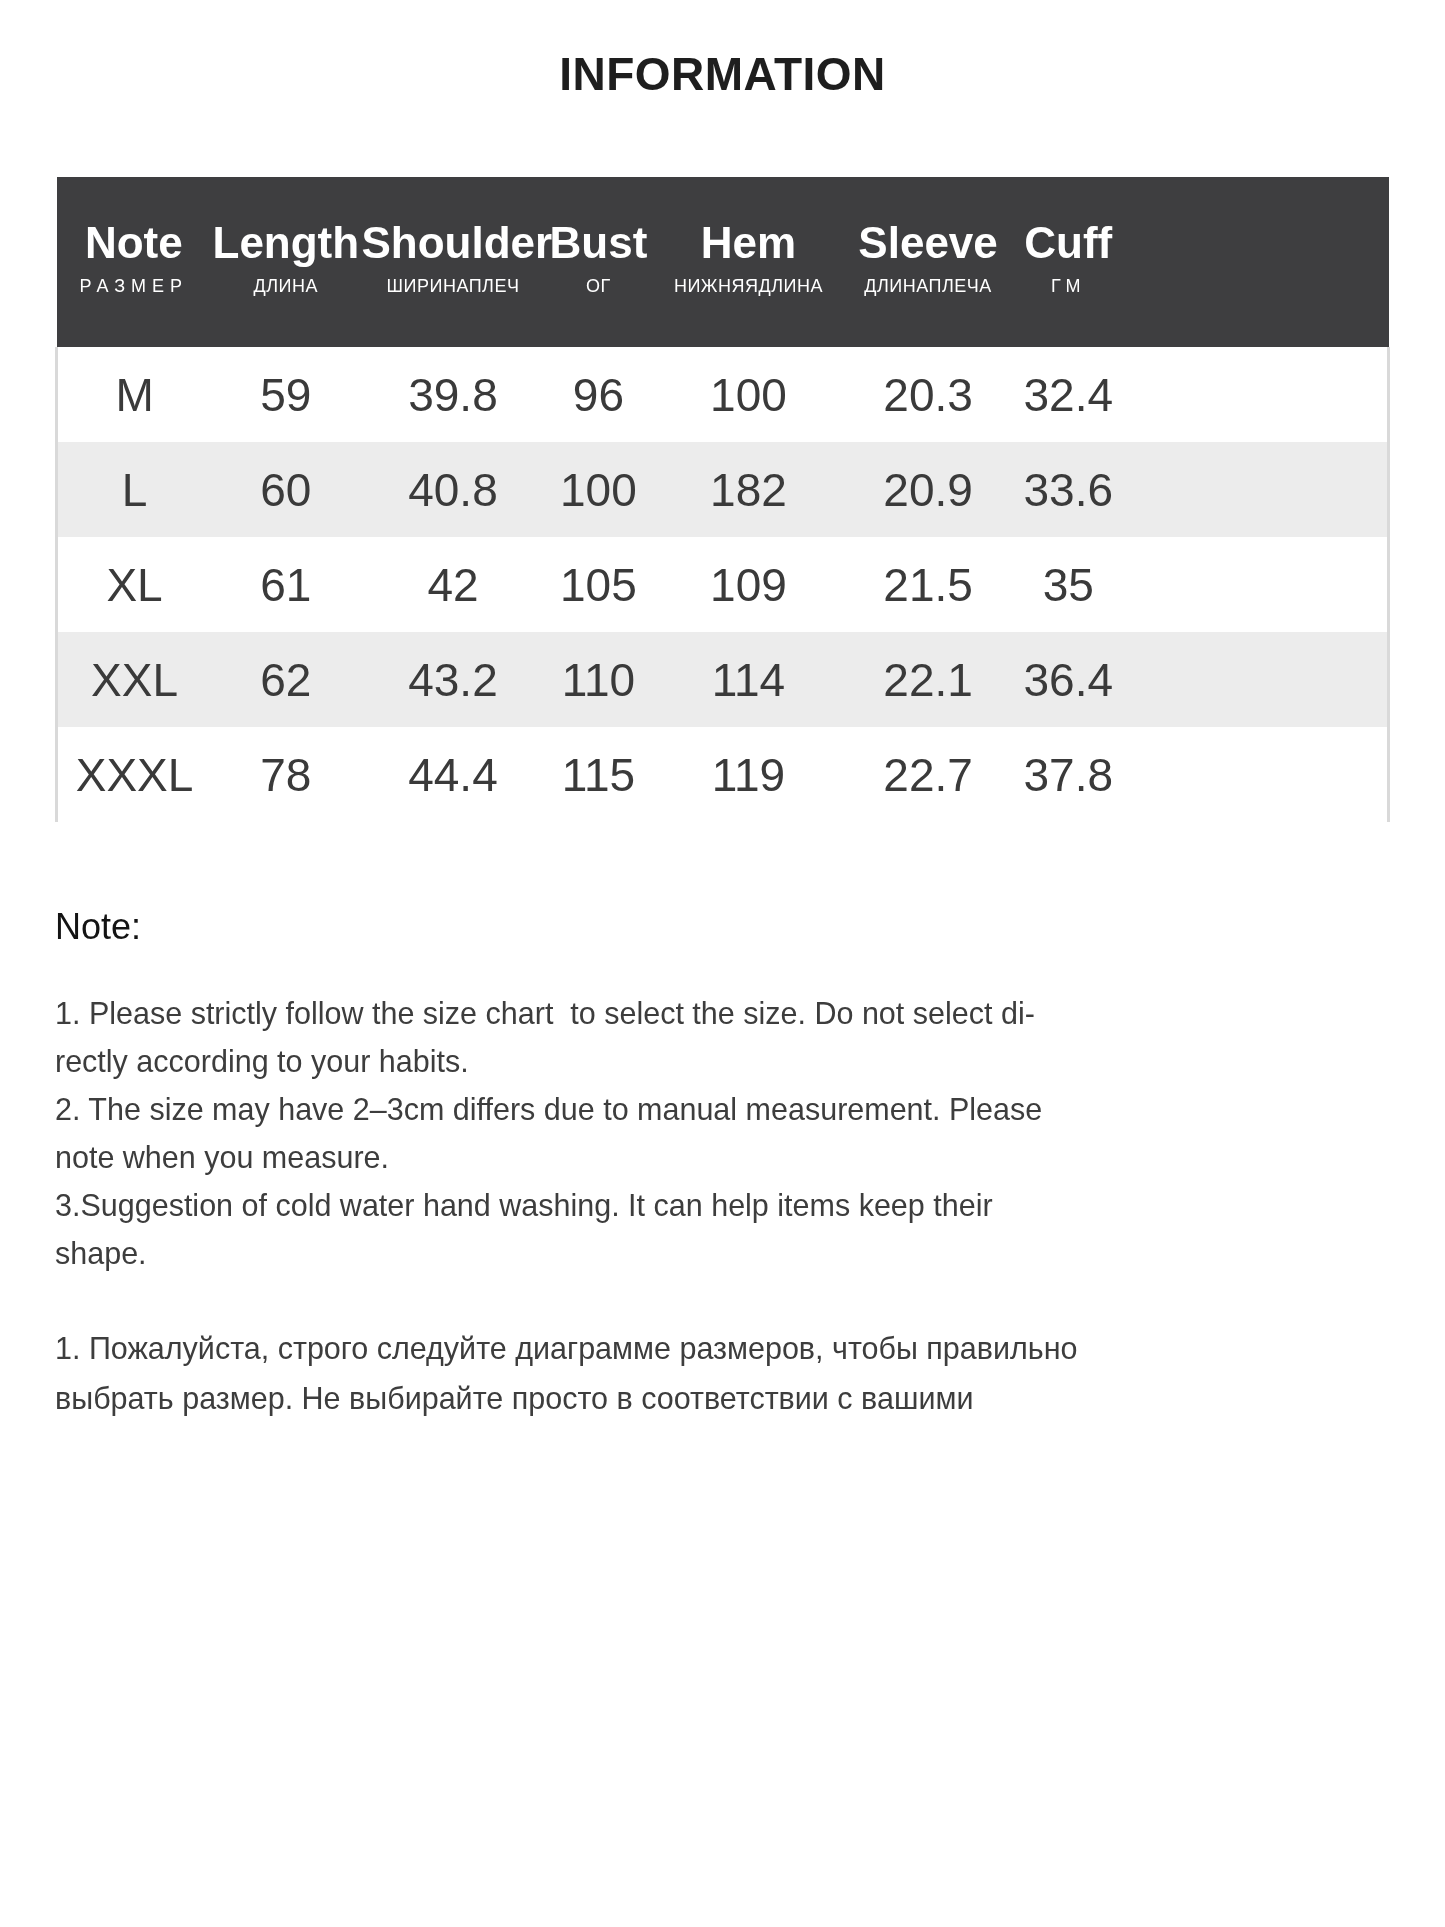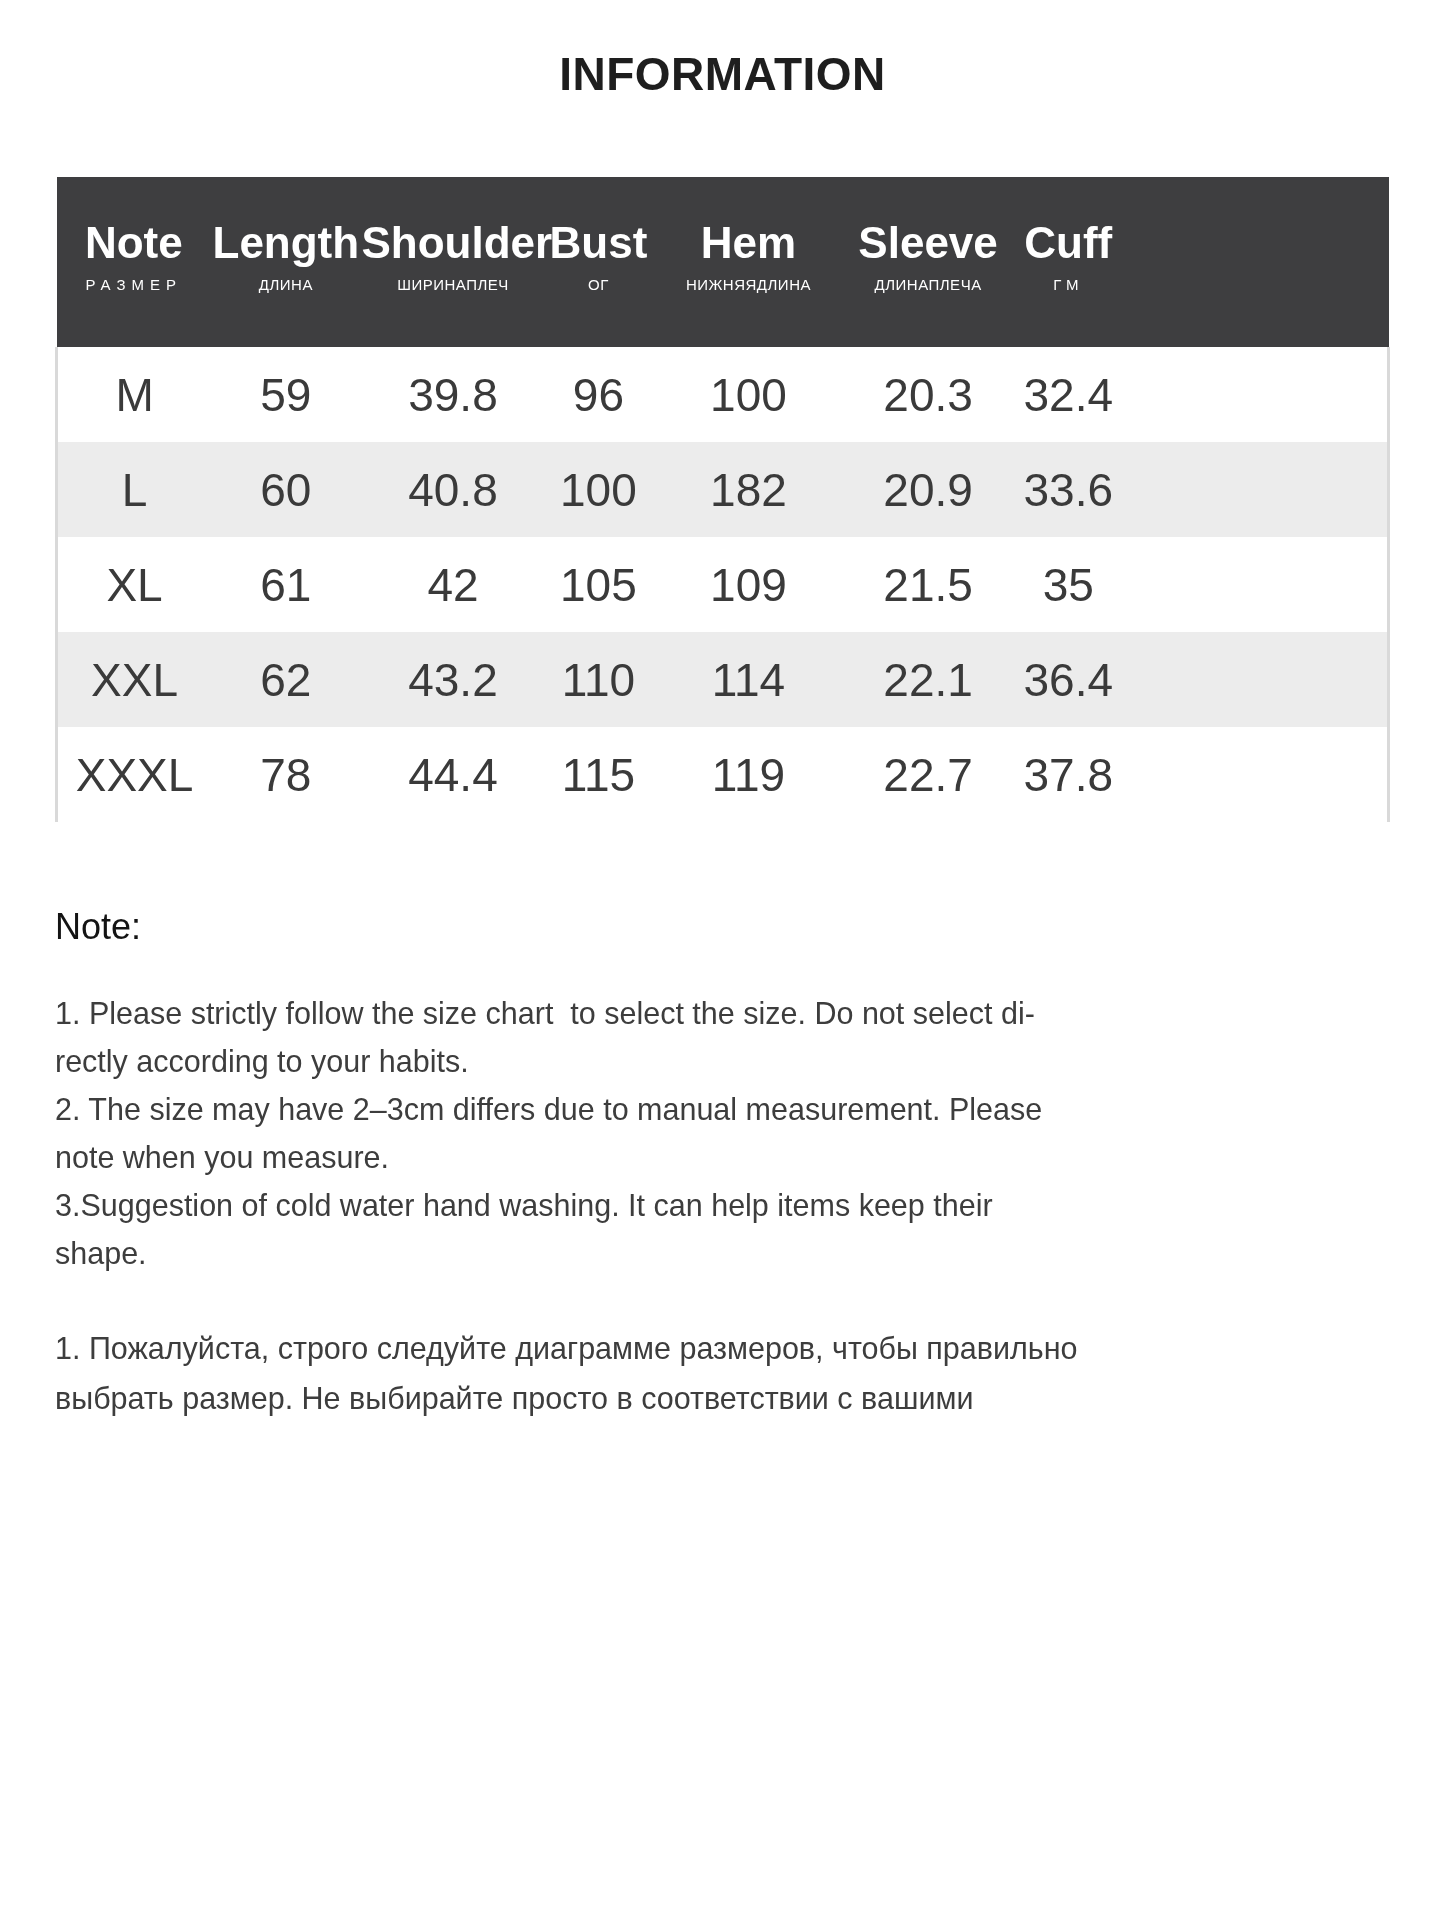--- a/index.html
+++ b/index.html
@@ -18,21 +18,21 @@
   table.size-table th:nth-child(1), table.size-table td:nth-child(1) { width:11.6%; }
   table.size-table th:nth-child(2), table.size-table td:nth-child(2) { width:11.2%; }
   table.size-table th:nth-child(3), table.size-table td:nth-child(3) { width:13.9%; }
   table.size-table th:nth-child(4), table.size-table td:nth-child(4) { width:7.9%; }
   table.size-table th:nth-child(5), table.size-table td:nth-child(5) { width:14.6%; }
   table.size-table th:nth-child(6), table.size-table td:nth-child(6) { width:12.4%; }
   table.size-table th:nth-child(7), table.size-table td:nth-child(7) { width:8.6%; }
   table.size-table th:nth-child(8), table.size-table td:nth-child(8) { width:19.8%; }
   thead th { background:var(--header-bg,#3e3e40); color:#ffffff; text-align:center; font-weight:600; }
   tr.hdr-en th { height:90px; vertical-align:bottom; padding-bottom:0; font-size:44px; line-height:50px; }
-  tr.hdr-ru th { height:70px; vertical-align:top; padding-top:8px; font-size:15px; font-weight:400; letter-spacing:0.5px;margin-top:36px; }
+  tr.hdr-ru th { height:70px; vertical-align:top; padding-top:8px; font-size:18px; font-weight:400; letter-spacing:0.5px;margin-top:36px; }
   tr.hdr-ru th.col-0 { letter-spacing:6px; }
   tr.hdr-ru th.col-6 { letter-spacing:5px; }
   tbody tr { height:95px; }
   tbody td { text-align:center; font-size:46px; color:#3a3a3a; background:#ffffff; }
   tbody tr.stripe td { background:var(--stripe-bg,#ececec); }
   tbody td:first-child { border-left:3px solid #d9d9d9; }
   tbody td:last-child  { border-right:3px solid #d9d9d9; }
   section { margin:0; }
   .notes-en h2 {
     margin:83px 0 4px 55px; font-size:36px; line-height:44px;

